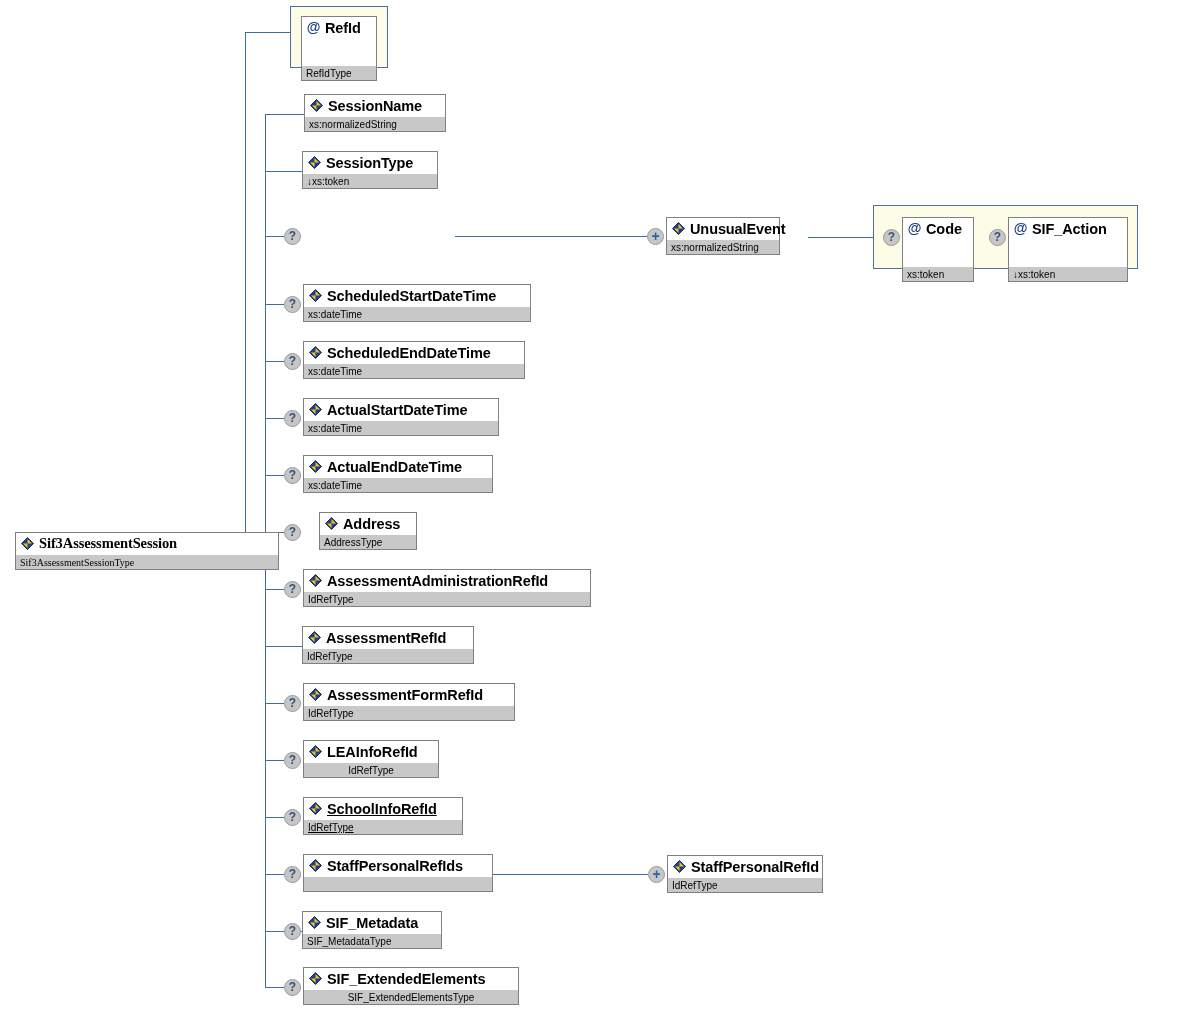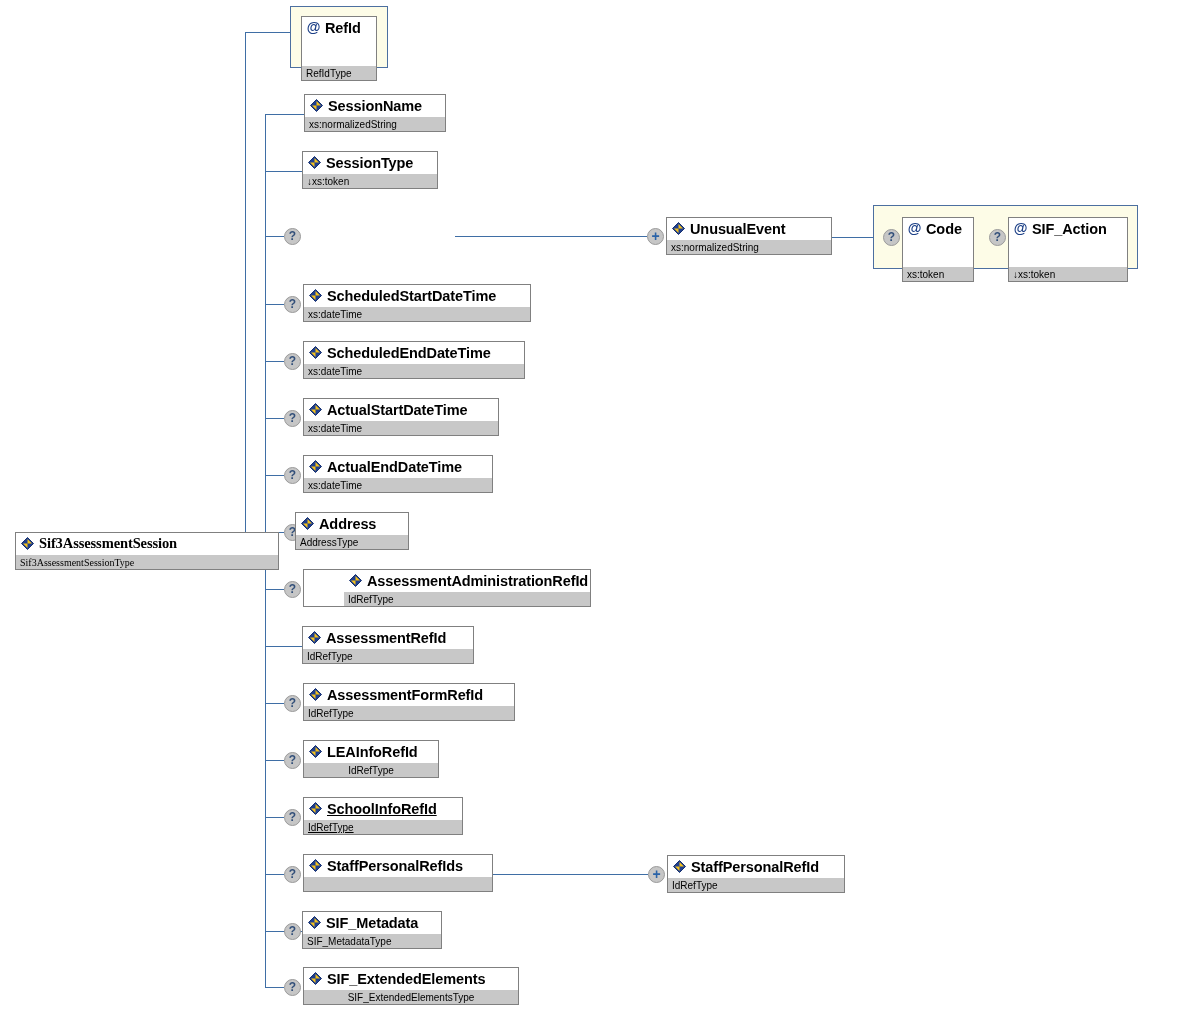--- a/index.html
+++ b/index.html
@@ -254,37 +254,37 @@
             <polygon points="3,7.5 7.5,7.5 7.5,12" fill="#f5c21b"></polygon>
             <polygon points="7.5,1.5 13.5,7.5 7.5,13.5 1.5,7.5" fill="none" stroke="#16306e" stroke-width="1"></polygon>
           </svg>
       </span>
       <span class="label">ActualEndDateTime</span>
     </div>
     <div class="type-row">xs:dateTime</div>
   </div>
 
   <div class="badge" style="left:284px; top:524px;">?</div>
-  <div class="node" style="left:295px; top:512px; width:114px;">
+  <div class="node" style="left:319px; top:512px; width:98px;">
     <div class="name-row">
       <span class="icon">
         <svg width="15" height="15" viewBox="0 0 15 15">
             <polygon points="7.5,1.5 13.5,7.5 7.5,13.5 1.5,7.5" fill="#1f3f8f"></polygon>
             <polygon points="7.5,3 12,7.5 7.5,7.5" fill="#f5c21b"></polygon>
             <polygon points="3,7.5 7.5,7.5 7.5,12" fill="#f5c21b"></polygon>
             <polygon points="7.5,1.5 13.5,7.5 7.5,13.5 1.5,7.5" fill="none" stroke="#16306e" stroke-width="1"></polygon>
           </svg>
       </span>
       <span class="label">Address</span>
     </div>
     <div class="type-row">AddressType</div>
   </div>
 
   <div class="badge" style="left:284px; top:581px;">?</div>
-  <div class="node" style="left:303px; top:569px; width:288px;padding-left:40px;">
+  <div class="node" style="left:303px; top:569px; width:288px;">
     <div class="name-row">
       <span class="icon">
         <svg width="15" height="15" viewBox="0 0 15 15">
             <polygon points="7.5,1.5 13.5,7.5 7.5,13.5 1.5,7.5" fill="#1f3f8f"></polygon>
             <polygon points="7.5,3 12,7.5 7.5,7.5" fill="#f5c21b"></polygon>
             <polygon points="3,7.5 7.5,7.5 7.5,12" fill="#f5c21b"></polygon>
             <polygon points="7.5,1.5 13.5,7.5 7.5,13.5 1.5,7.5" fill="none" stroke="#16306e" stroke-width="1"></polygon>
           </svg>
       </span>
       <span class="label">AssessmentAdministrationRefId</span>
@@ -397,21 +397,21 @@
             <polygon points="3,7.5 7.5,7.5 7.5,12" fill="#f5c21b"></polygon>
             <polygon points="7.5,1.5 13.5,7.5 7.5,13.5 1.5,7.5" fill="none" stroke="#16306e" stroke-width="1"></polygon>
           </svg>
       </span>
       <span class="label">SIF_ExtendedElements</span>
     </div>
     <div class="type-row">SIF_ExtendedElementsType</div>
   </div>
 
   <div class="badge plus" style="left:647px; top:228px;">+</div>
-  <div class="node" style="left:666px; top:217px; width:166px;">
+  <div class="node" style="left:666px; top:217px; width:114px;">
     <div class="name-row">
       <span class="icon">
         <svg width="15" height="15" viewBox="0 0 15 15">
             <polygon points="7.5,1.5 13.5,7.5 7.5,13.5 1.5,7.5" fill="#1f3f8f"></polygon>
             <polygon points="7.5,3 12,7.5 7.5,7.5" fill="#f5c21b"></polygon>
             <polygon points="3,7.5 7.5,7.5 7.5,12" fill="#f5c21b"></polygon>
             <polygon points="7.5,1.5 13.5,7.5 7.5,13.5 1.5,7.5" fill="none" stroke="#16306e" stroke-width="1"></polygon>
           </svg>
       </span>
       <span class="label">UnusualEvent</span>
@@ -441,21 +441,21 @@
         <svg width="15" height="15" viewBox="0 0 16 16">
             <text x="8" y="13" font-family="Liberation Sans, sans-serif" font-size="15" font-weight="bold" fill="#1b3f86" text-anchor="middle">@</text>
           </svg>
       </span>
       <span class="label">SIF_Action</span>
     </div>
     <div class="type-row"><span class="fixed-arrow">↓</span><span>xs:token</span></div>
   </div>
 
   <div class="badge plus" style="left:648px; top:866px;">+</div>
-  <div class="node" style="left:667px; top:855px; width:178px;">
+  <div class="node" style="left:667px; top:855px; width:156px;">
     <div class="name-row">
       <span class="icon">
         <svg width="15" height="15" viewBox="0 0 15 15">
             <polygon points="7.5,1.5 13.5,7.5 7.5,13.5 1.5,7.5" fill="#1f3f8f"></polygon>
             <polygon points="7.5,3 12,7.5 7.5,7.5" fill="#f5c21b"></polygon>
             <polygon points="3,7.5 7.5,7.5 7.5,12" fill="#f5c21b"></polygon>
             <polygon points="7.5,1.5 13.5,7.5 7.5,13.5 1.5,7.5" fill="none" stroke="#16306e" stroke-width="1"></polygon>
           </svg>
       </span>
       <span class="label">StaffPersonalRefId</span>

